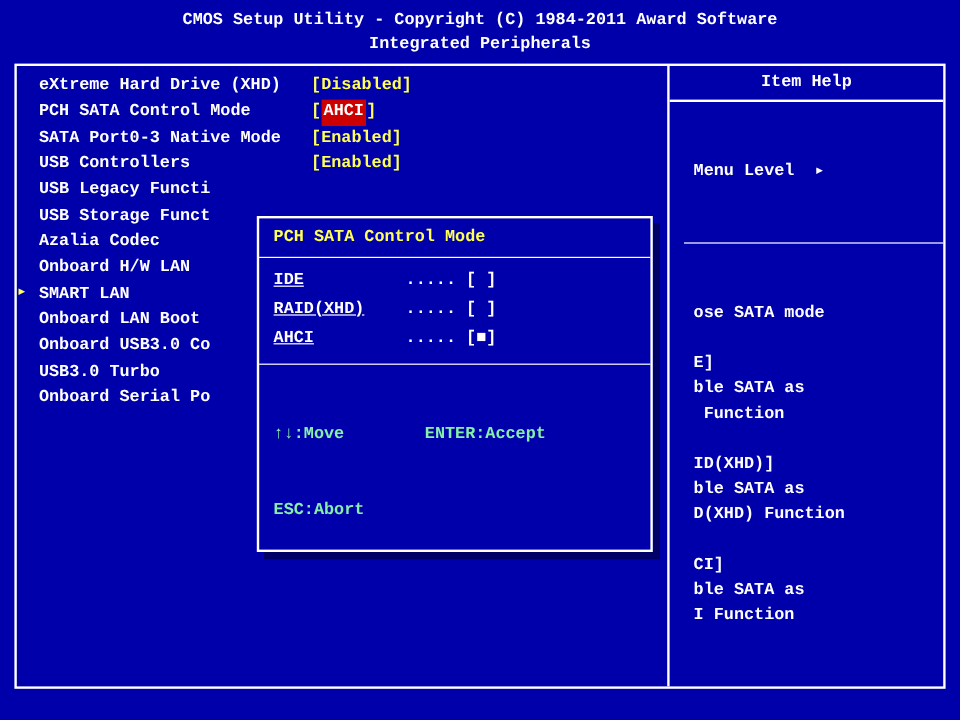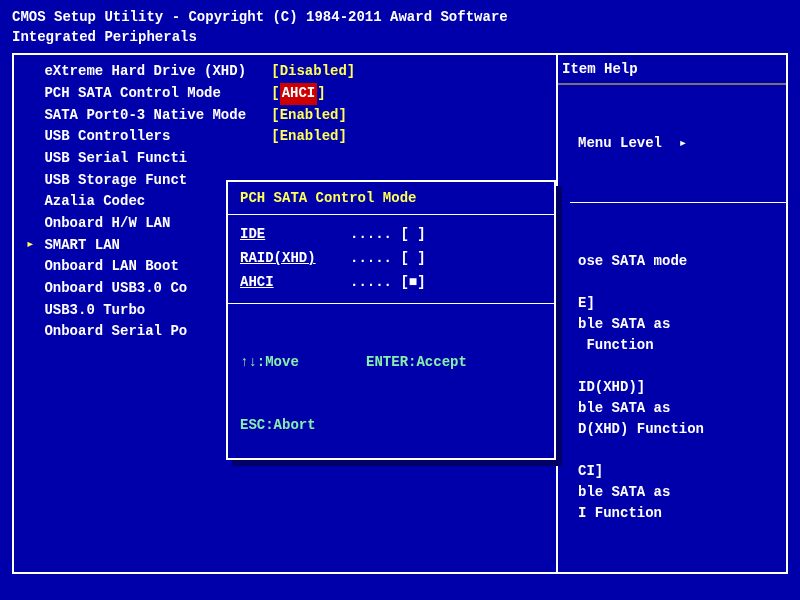--- a/index.html
+++ b/index.html
@@ -15,46 +15,46 @@
     font-weight: bold;
   }
   .screen {
     width: 800px;
     height: 600px;
     padding: 8px 12px;
     display: flex;
     flex-direction: column;
   }
   .title {
-    text-align: left;
+    text-align: center;
     color: #ffffff;
     line-height: 1.4;
     margin-bottom: 6px;
   }
   .main-box {
     flex: 1;
     border: 2px double #ffffff;
     display: flex;
     position: relative;
-    padding-left: 12px;
   }
   .left-panel {
     flex: 1;
     padding: 6px 10px;
     position: relative;
   }
   .right-panel {
     width: 230px;
     border-left: 2px double #ffffff;
     display: flex;
     flex-direction: column;
   }
   .right-header {
+    text-align: center;
     padding: 6px 4px;
-    border-bottom: 2px solid #737373;
+    border-bottom: 2px solid #ffffff;
     color: #ffffff;
   }
   .right-body {
     flex: 1;
     padding: 6px 8px;
     line-height: 1.5;
     color: #ffffff;
     white-space: pre-wrap;
     margin-left: 12px;
   }
@@ -124,21 +124,21 @@
   </div>
 
   <div class="main-box">
 
     <div class="left-panel">
       <div id="settings-list">
           <div class="row"><span class="label"> eXtreme Hard Drive (XHD)   </span><span class="val">[Disabled]</span></div>
           <div class="row"><span class="label"> PCH SATA Control Mode      </span><span class="val">[</span><span class="val sel">AHCI</span><span class="val">]</span></div>
           <div class="row"><span class="label"> SATA Port0-3 Native Mode   </span><span class="val">[Enabled]</span></div>
           <div class="row"><span class="label"> USB Controllers            </span><span class="val">[Enabled]</span></div>
-          <div class="row"><span class="label"> USB Serial Functi          </span></div>
+          <div class="row"><span class="label"> USB Legacy Functi          </span></div>
           <div class="row"><span class="label"> USB Storage Funct          </span></div>
           <div class="row"><span class="label"> Azalia Codec               </span></div>
           <div class="row"><span class="label"> Onboard H/W LAN            </span></div>
           <div class="row" style="position: relative;"><span class="label"> SMART LAN                  </span></div>
           <div class="row"><span class="label"> Onboard LAN Boot           </span></div>
           <div class="row"><span class="label"> Onboard USB3.0 Co          </span></div>
           <div class="row"><span class="label"> USB3.0 Turbo               </span></div>
           <div class="row"><span class="label"> Onboard Serial Po          </span></div>
         </div>
 

